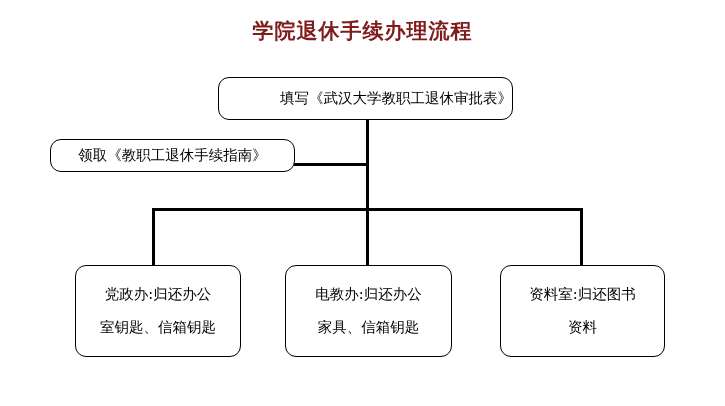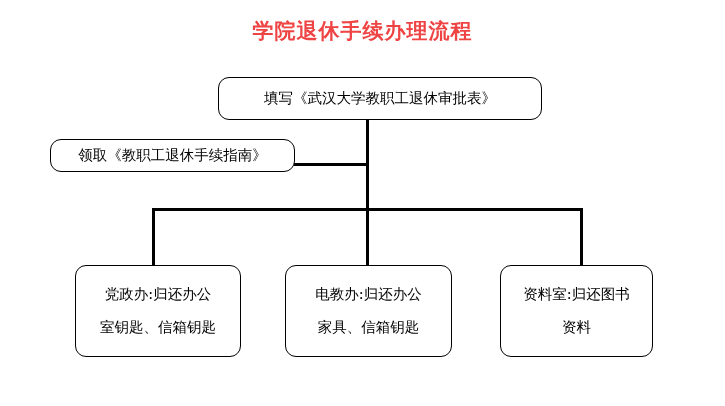--- a/index.html
+++ b/index.html
@@ -16,21 +16,21 @@
     font-family: "DejaVu Serif", "Liberation Serif", serif;
   }
   .title {
     position: absolute;
     left: 0;
     top: 16px;
     width: 725px;
     text-align: center;
     font-size: 21px;
     font-weight: bold;
-    color: #ef4444;
+    color: #7f1d1d;
     letter-spacing: 1px;
     line-height: 30px;
   }
   .node {
     position: absolute;
     box-sizing: border-box;
     border: 1px solid #000000;
     border-radius: 11px;
     background: #ffffff;
     color: #000000;
@@ -46,22 +46,23 @@
     display: block;
     line-height: 1.05;
     white-space: nowrap;
   }
   .node.two-line .line:first-child {
     margin-bottom: 17px;
   }
   .node-top {
     left: 218px;
     top: 77px;
-    width: 324px;
+    width: 295px;
     height: 43px;
+    align-items: flex-end;
   }
   .node-left {
     left: 50px;
     top: 139px;
     width: 245px;
     height: 33px;
   }
   .node-b1 {
     left: 75px;
     top: 265px;
@@ -70,21 +71,21 @@
   }
   .node-b2 {
     left: 285px;
     top: 265px;
     width: 167px;
     height: 92px;
   }
   .node-b3 {
     left: 500px;
     top: 265px;
-    width: 153px;
+    width: 165px;
     height: 92px;
   }
   .conn {
     position: absolute;
     background: #000000;
     z-index: 1;
   }
   
   .conn-trunk {
     left: 366px;

